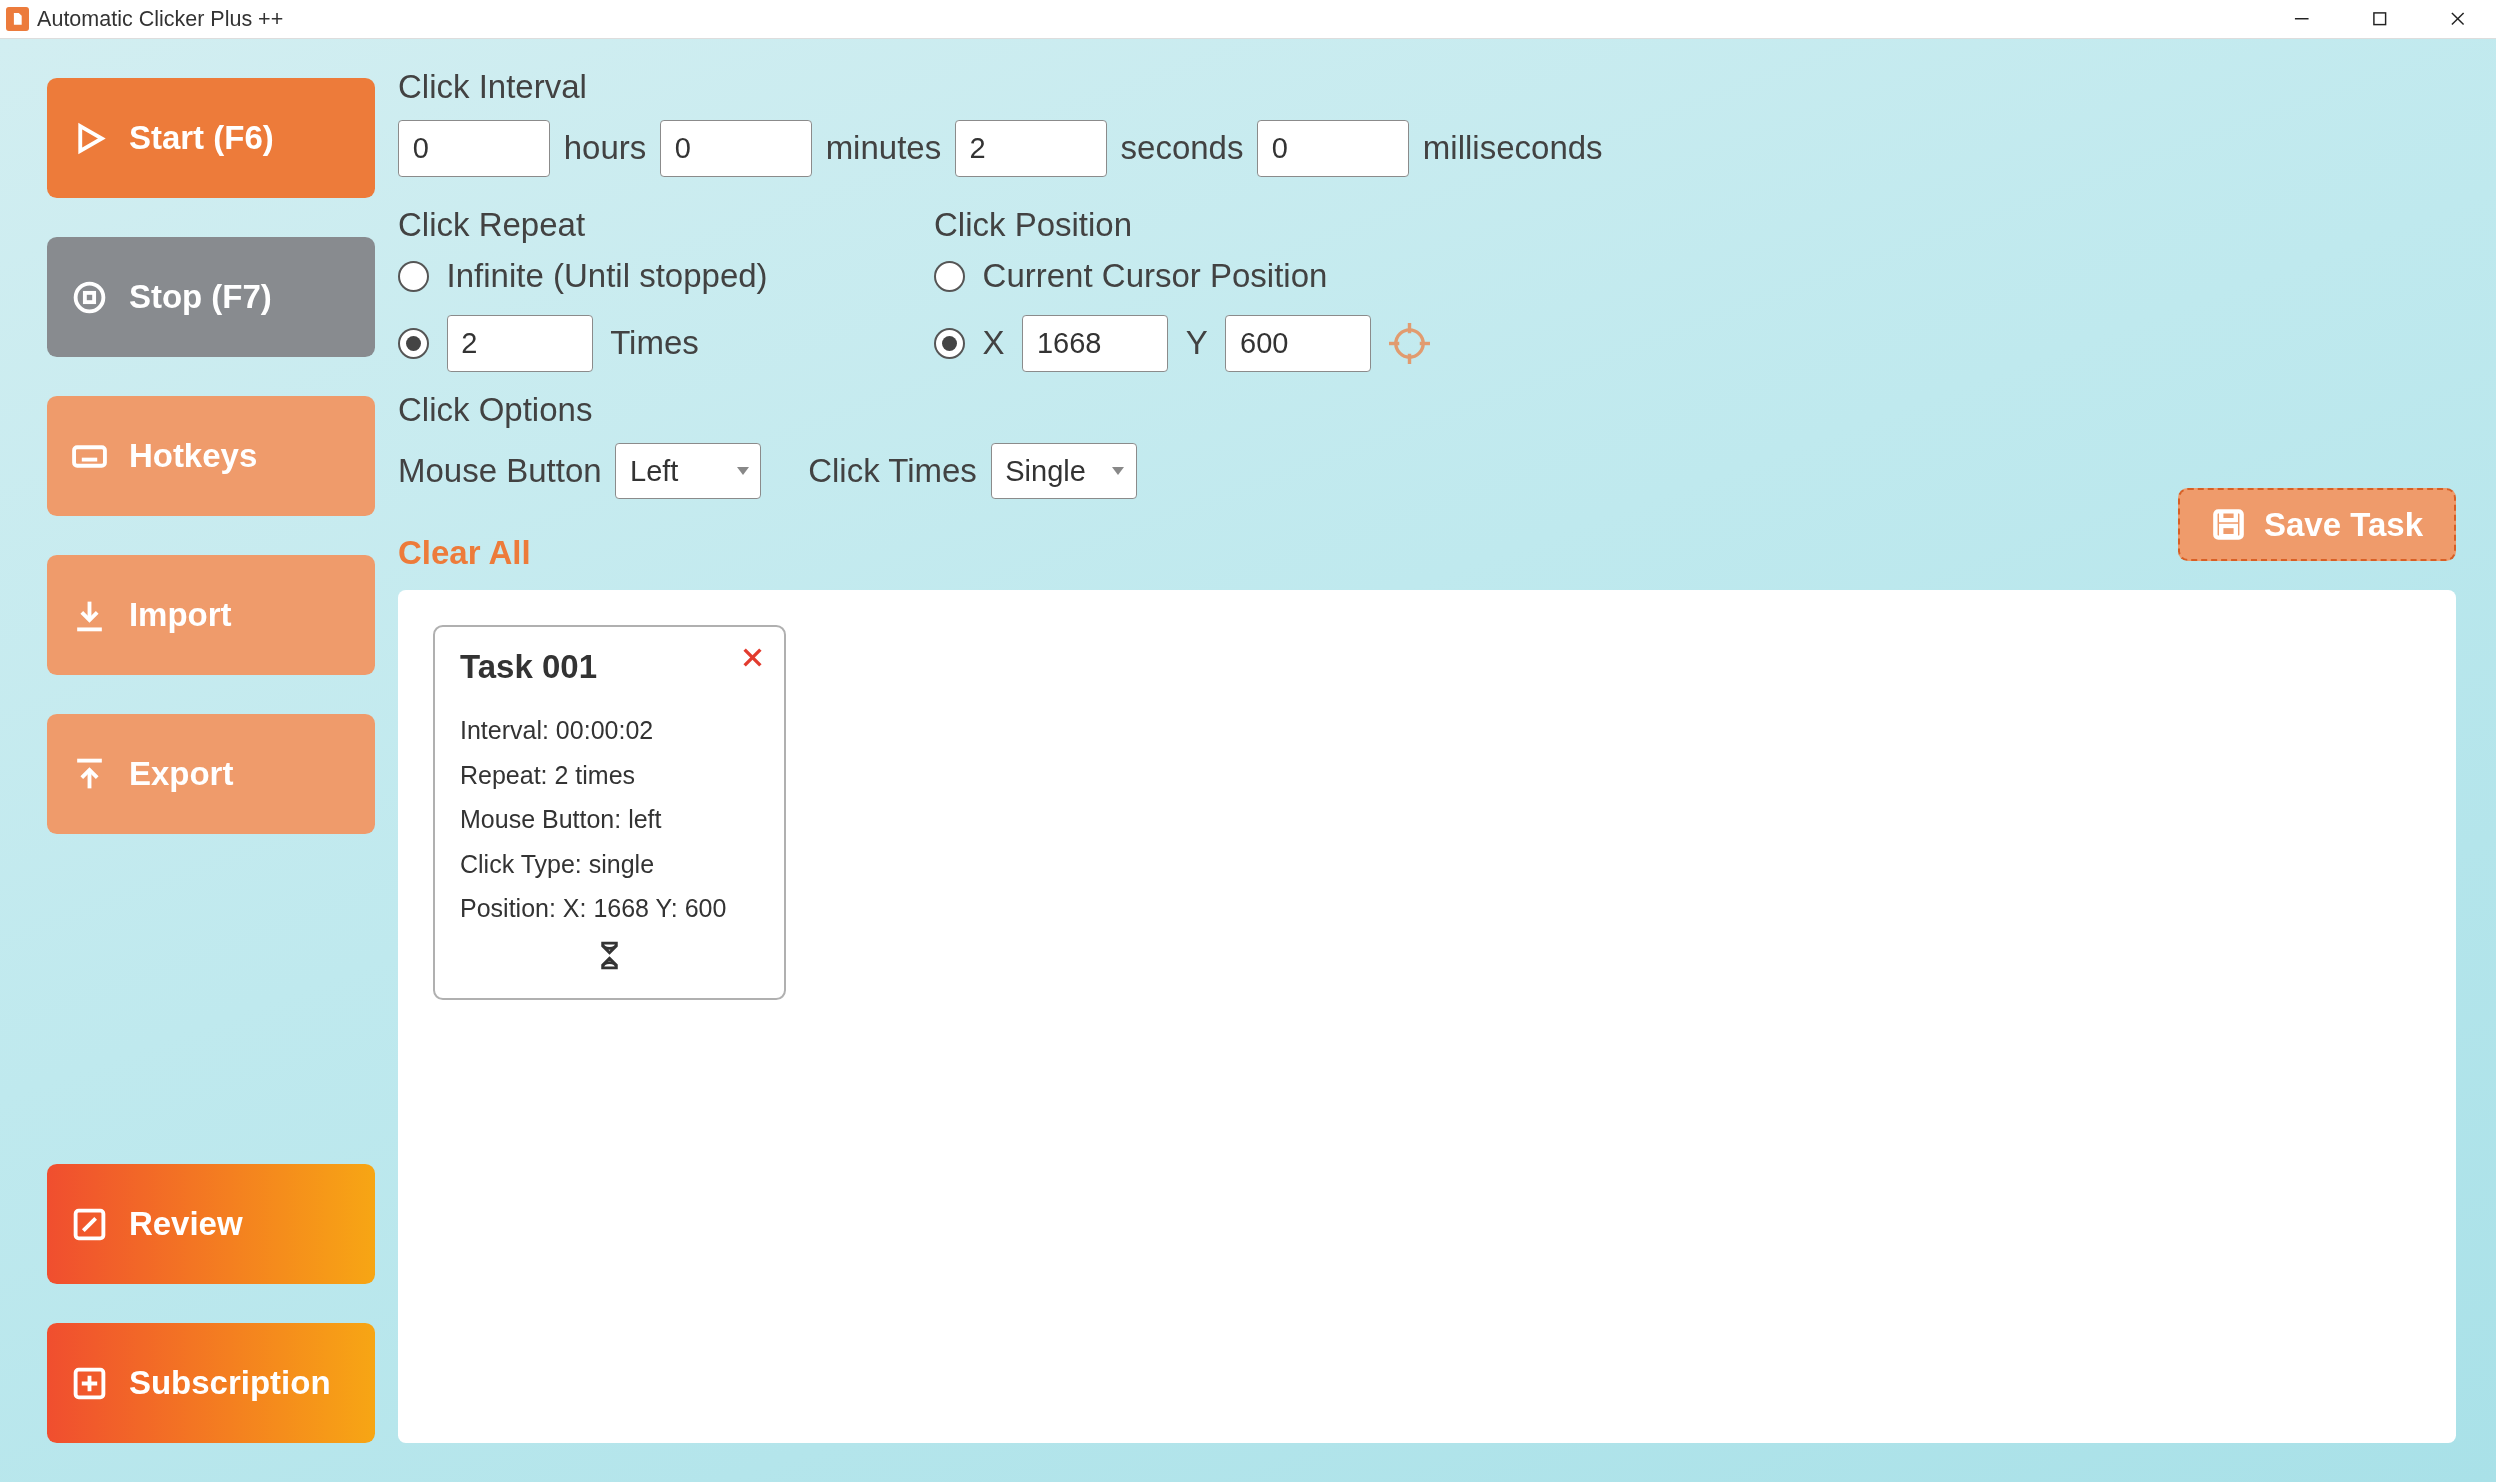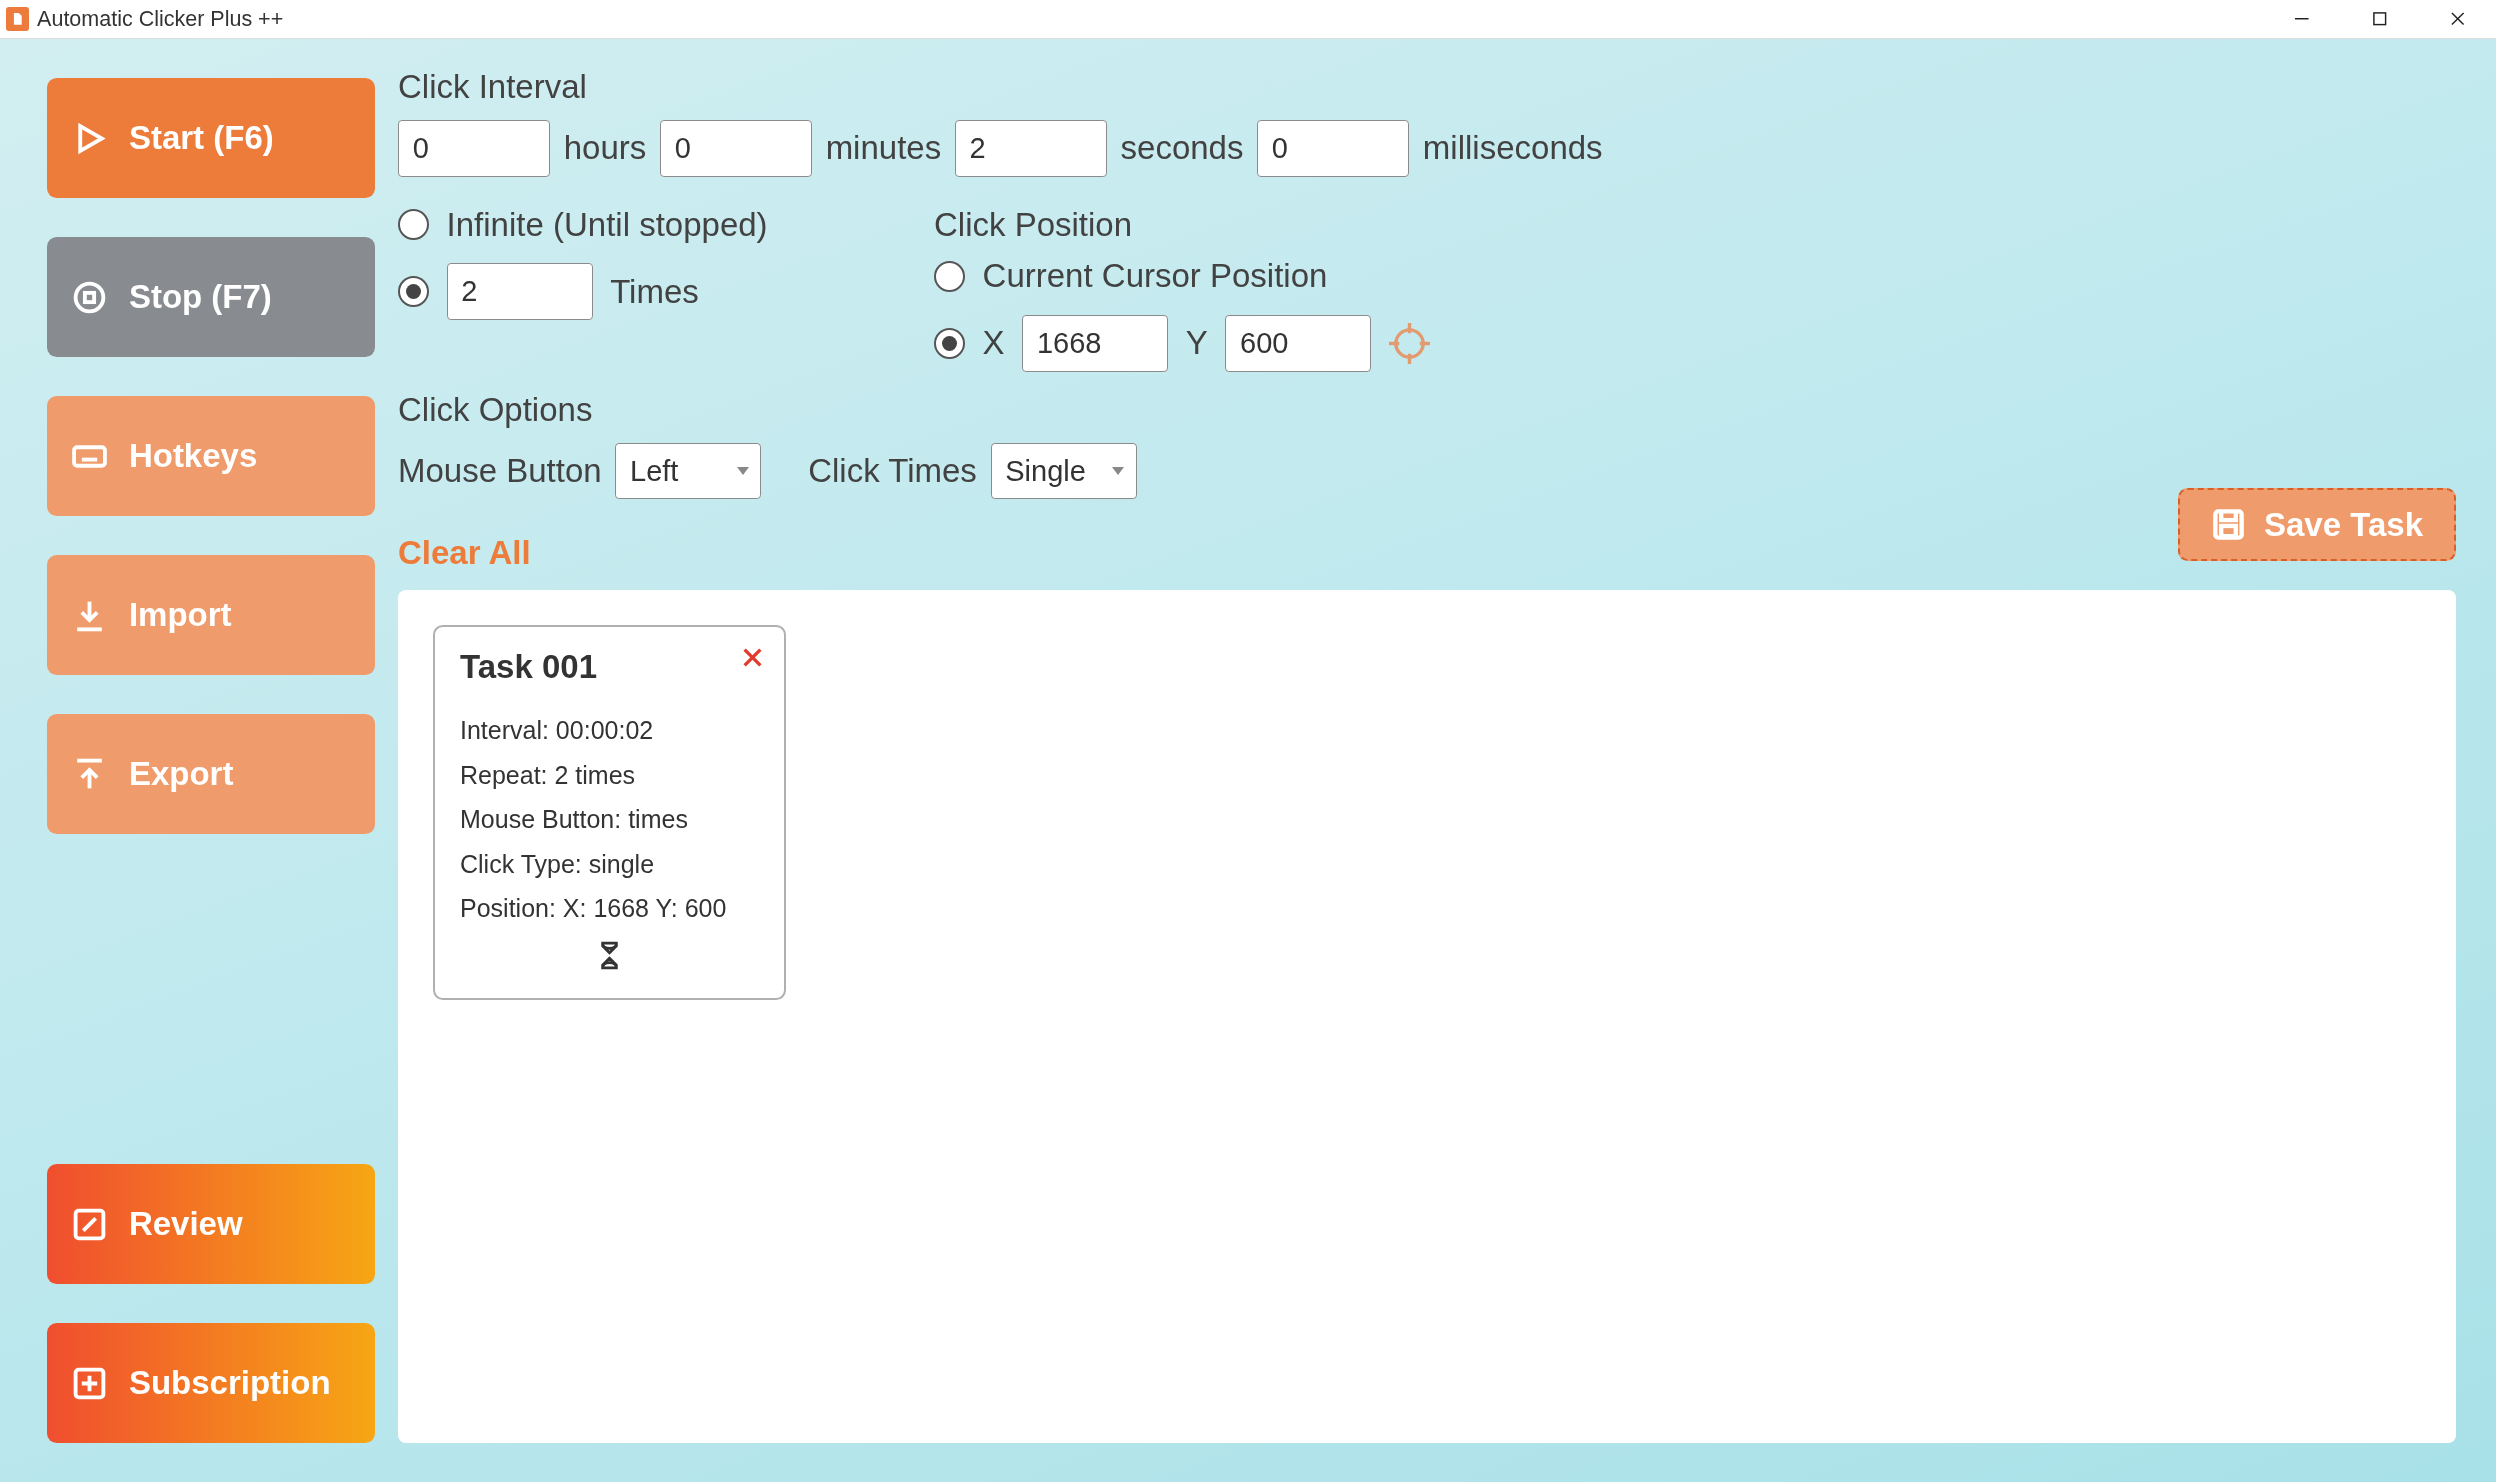--- a/index.html
+++ b/index.html
@@ -208,20 +208,21 @@
       <span class="txtlabel">minutes</span>
       <input class="numbox" value="2" style="">
       <span class="txtlabel">seconds</span>
       <input class="numbox" value="0" style="">
       <span class="txtlabel">milliseconds</span>
     </div>
 
     <div class="cols">
 
       <div class="col" style="min-width:468px">
+        <div class="section-label">Click Repeat</div>
         <div class="radio-row">
           <span class="radio"></span>
           <span>Infinite (Until stopped)</span>
         </div>
         <div class="radio-row">
           <span class="radio selected"></span>
           <input class="numbox smallbox" value="2" style="">
           <span>Times</span>
         </div>
       </div>
@@ -277,21 +278,21 @@
 
     <div class="task-panel">
       <div class="task-card">
         <span class="close"><svg viewBox="0 0 24 24">
               <line x1="5" y1="5" x2="19" y2="19"></line>
               <line x1="19" y1="5" x2="5" y2="19"></line>
             </svg></span>
         <h3>Task 001</h3>
         <p>Interval: 00:00:02</p>
         <p>Repeat: 2 times</p>
-        <p>Mouse Button: times</p>
+        <p>Mouse Button: left</p>
         <p>Click Type: single</p>
         <p>Position: X: 1668 Y: 600</p>
         <div class="hourglass">
           <svg viewBox="0 0 24 24">
               <path d="M6 3h12M6 21h12M7 3c0 5 10 5 10 0M7 21c0-5 10-5 10 0M7 3v2l5 5 5-5V3M7 21v-2l5-5 5 5v2"></path>
             </svg>
         </div>
       </div>
     </div>
 

